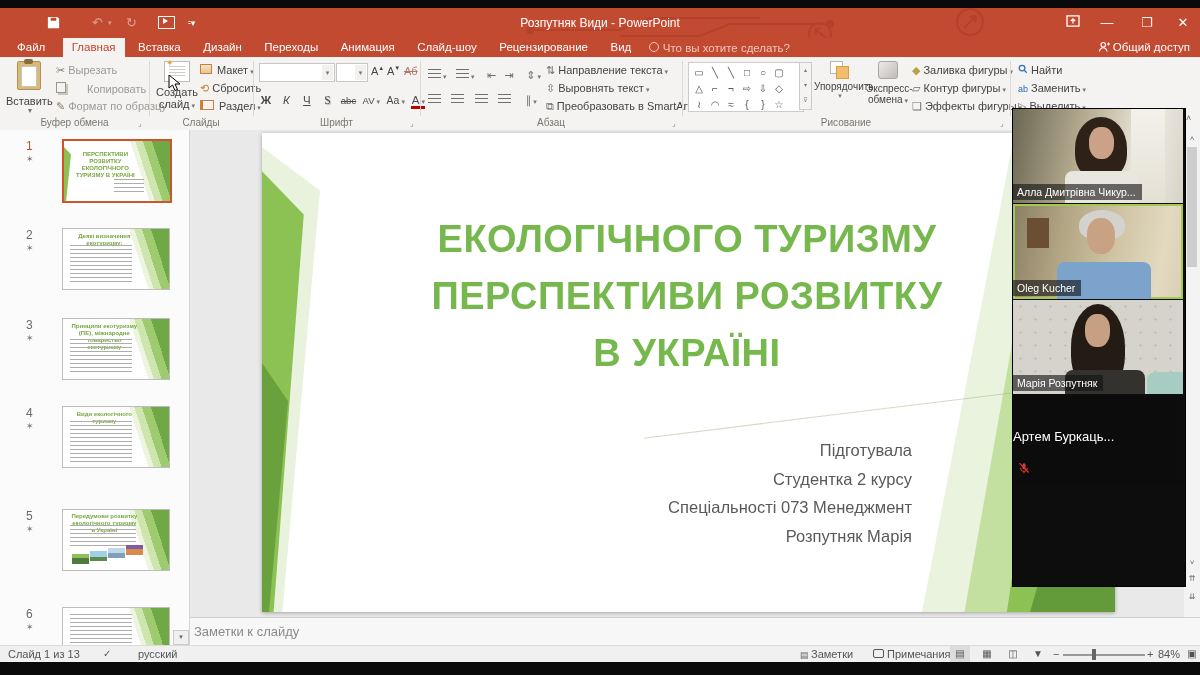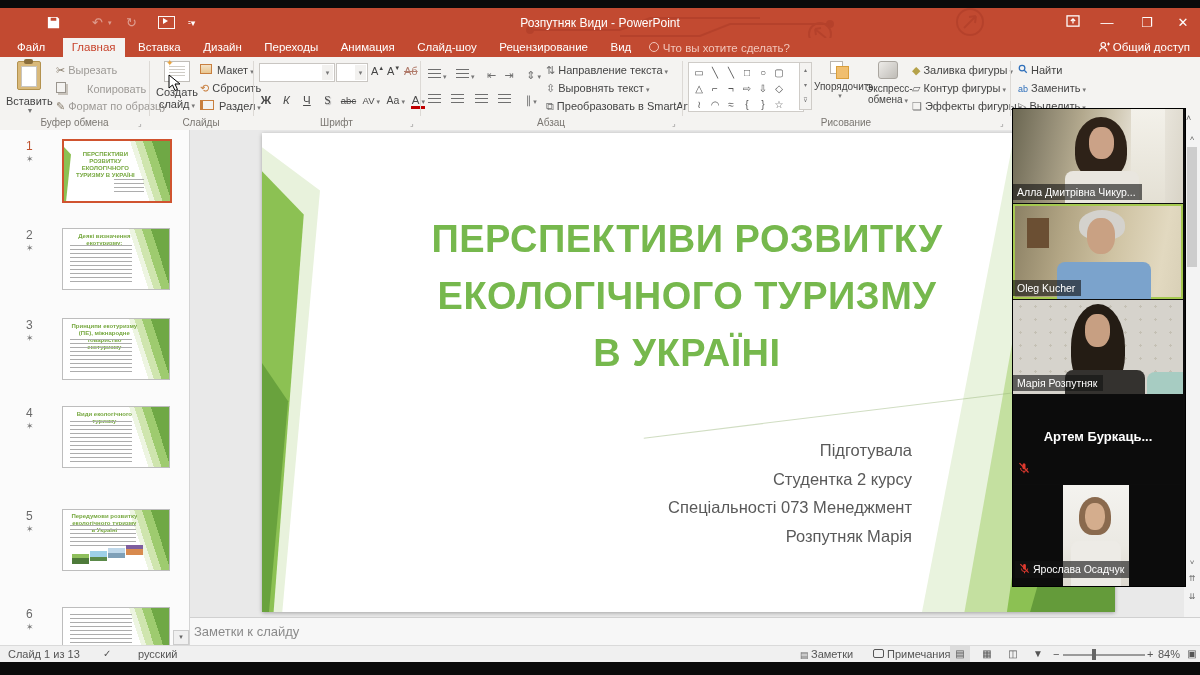--- a/index.html
+++ b/index.html
@@ -67,21 +67,21 @@
   .viewbtn.active{background:#DCDCDC}
   
   #vscroll{left:1184px;top:130px;width:16px;height:487px;background:#F3F3F3}
   .scr{width:16px;text-align:center;font-size:8px;color:#666}
   
   #meetpanel{left:1012px;top:108px;width:172px;height:477px;background:#0D0D0D;border:1px solid #000;z-index:50}
   .tile{position:absolute;left:0;width:170px;background:#111;overflow:hidden}
   .tile.speaking{outline:2px solid #A5C94F;outline-offset:-2px}
   .nametag{position:absolute;left:0;bottom:3px;background:rgba(20,20,20,.62);color:#fff;
            font-size:10.5px;line-height:14px;padding:1px 6px 1px 4px;white-space:nowrap;max-width:160px;overflow:hidden}
-  .centername{position:absolute;left:0;right:0;top:38%;text-align:center;color:#fff;font-size:13px;font-weight:bold}
+  .centername{position:absolute;left:0;right:0;top:38%;text-align:left;color:#fff;font-size:13px;font-weight:normal}
   .micoff{display:inline-block;vertical-align:-1px;margin-right:3px}
   .pface{position:absolute;border-radius:45%}
   .pbody{position:absolute;border-radius:8px 8px 0 0}
   .phair{position:absolute;border-radius:50% 50% 40% 40%}
   #cursor{z-index:60;pointer-events:none}
 </style>
 </head>
 <body>
 
 <div class="abs" style="left:0;top:0;width:1200px;height:8px;background:#0a0a0a"></div>
@@ -311,22 +311,22 @@
     <div class="wedge" style="left:0;top:0;bottom:0;width:58px;background:#8CC153;clip-path:polygon(0 8%,72% 17%,20% 100%,0 100%)"></div>
     <div class="wedge" style="left:0;top:0;bottom:0;width:58px;background:#69A23D;clip-path:polygon(0 48%,45% 56%,12% 100%,0 100%)"></div>
 
     <div class="wedge" style="left:660px;top:0;bottom:0;width:193px;background:#E9F3DE;clip-path:polygon(48% 0,100% 0,100% 100%,0 100%)"></div>
     <div class="wedge" style="left:660px;top:0;bottom:0;width:193px;background:#C4E0A0;clip-path:polygon(66% 0,100% 0,100% 100%,22% 100%)"></div>
     <div class="wedge" style="left:660px;top:0;bottom:0;width:193px;background:#8CC153;clip-path:polygon(80% 0,100% 0,100% 100%,44% 100%)"></div>
     <div class="wedge" style="left:660px;top:0;bottom:0;width:193px;background:#649B3A;clip-path:polygon(100% 38%,100% 100%,56% 100%)"></div>
     <div class="wedge" style="left:380px;top:276px;width:470px;height:1px;background:rgba(150,180,120,.45);transform:rotate(-7deg)"></div>
 
     <div id="slide-title">
+      <div>ЕКОЛОГІЧНОГО ТУРИЗМУ</div>
       <div>ПЕРСПЕКТИВИ РОЗВИТКУ</div>
-      <div>ЕКОЛОГІЧНОГО ТУРИЗМУ</div>
       <div>В УКРАЇНІ</div>
     </div>
     <div id="slide-sub">
       <div>Підготувала</div>
       <div>Студентка 2 курсу</div>
       <div>Спеціальності 073 Менеджмент</div>
       <div>Розпутняк Марія</div>
     </div>
   </div>
 </div>
@@ -394,32 +394,17 @@
     <span class="abs micoff" style="left:5px;bottom:6px">
       <svg width="12" height="12" viewBox="0 0 16 16">
           <rect x="6" y="1.5" width="4" height="8" rx="2" fill="#E03A2F"></rect>
           <path d="M3.5 8 a4.5 4.5 0 0 0 9 0" stroke="#E03A2F" stroke-width="1.4" fill="none"></path>
           <line x1="8" y1="12.5" x2="8" y2="15" stroke="#E03A2F" stroke-width="1.4"></line>
           <line x1="2" y1="1.5" x2="14" y2="14" stroke="#E03A2F" stroke-width="1.6"></line>
         </svg>
     </span>
   </div>
 
-  <div class="tile" style="top:376px;height:101px;background:#0c0c0c">
-    <div style="position:absolute;left:50px;top:0;width:66px;height:101px;background:linear-gradient(#f4f3ef 0%,#ebe9e3 60%,#ddd9d0 100%)">
-      <div class="phair" style="left:16px;top:12px;width:32px;height:38px;background:#8a6a4e"></div>
-      <div class="pface" style="left:22px;top:18px;width:20px;height:27px;background:#d4ad8d"></div>
-      <div class="pbody" style="left:8px;top:56px;width:50px;height:45px;background:#edebe6"></div>
-    </div>
-    <div class="nametag" style="left:2px;bottom:8px">
-      <span class="micoff"><svg width="11" height="11" viewBox="0 0 16 16">
-            <rect x="6" y="1.5" width="4" height="8" rx="2" fill="#E03A2F"></rect>
-            <path d="M3.5 8 a4.5 4.5 0 0 0 9 0" stroke="#E03A2F" stroke-width="1.4" fill="none"></path>
-            <line x1="8" y1="12.5" x2="8" y2="15" stroke="#E03A2F" stroke-width="1.4"></line>
-            <line x1="2" y1="1.5" x2="14" y2="14" stroke="#E03A2F" stroke-width="1.6"></line>
-          </svg></span><span>Ярослава Осадчук</span>
-    </div>
-  </div>
 </div>
 
 <svg class="abs" id="cursor" style="left:168px;top:74px" width="14" height="18" viewBox="0 0 14 18">
   <path d="M1 1 L1 14 L4.5 11 L7 16.5 L9.5 15.5 L7 10 L12 10 Z" fill="#fff" stroke="#000" stroke-width="1"></path>
 </svg>
 
 </body></html>

